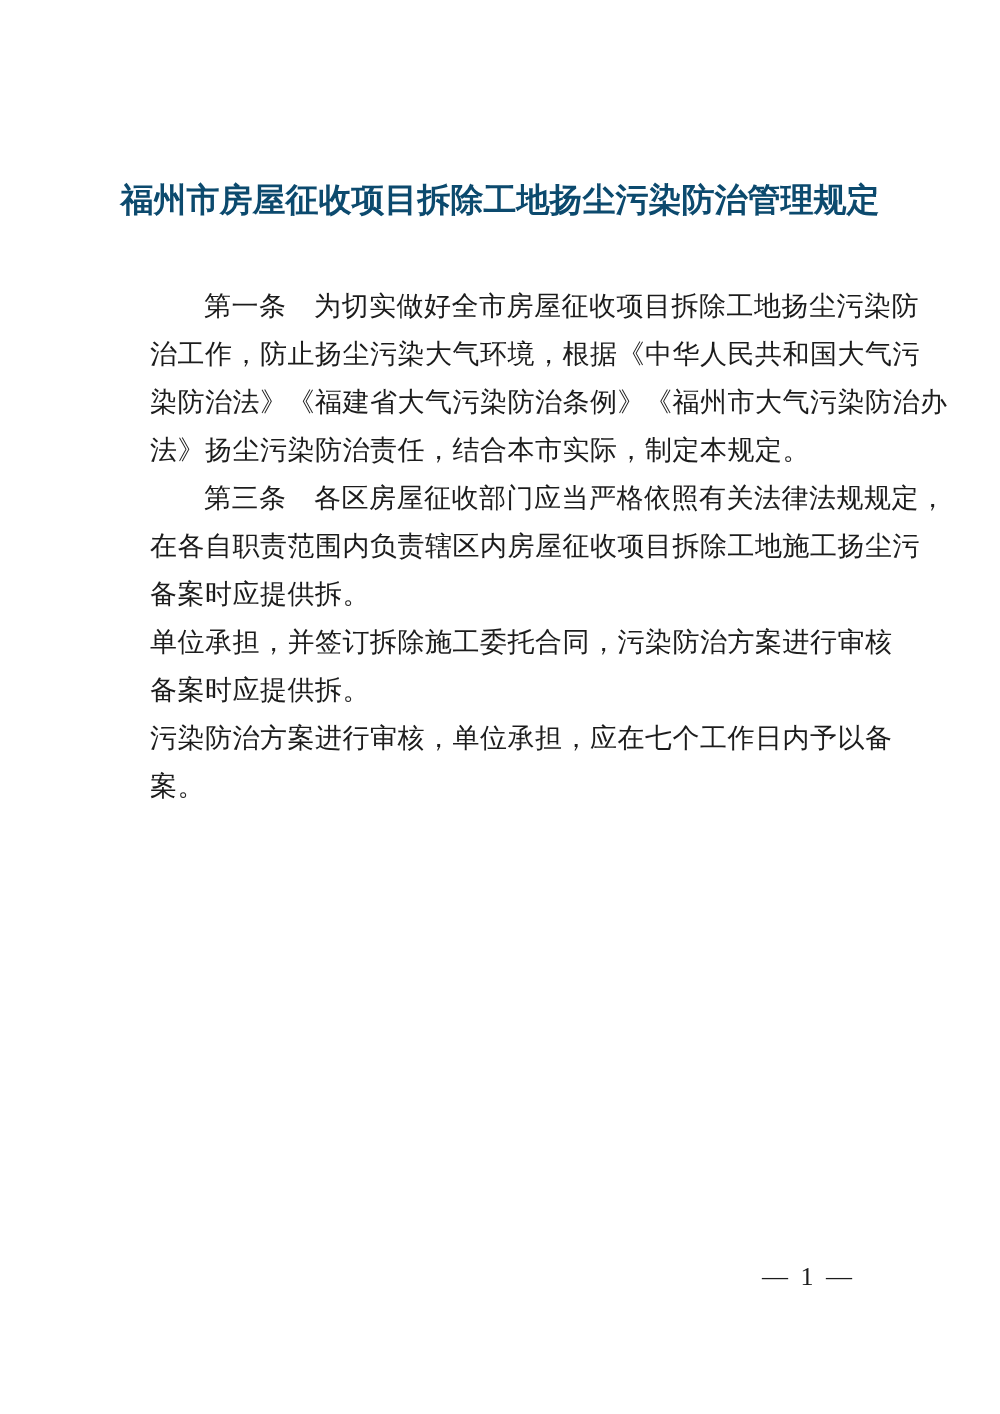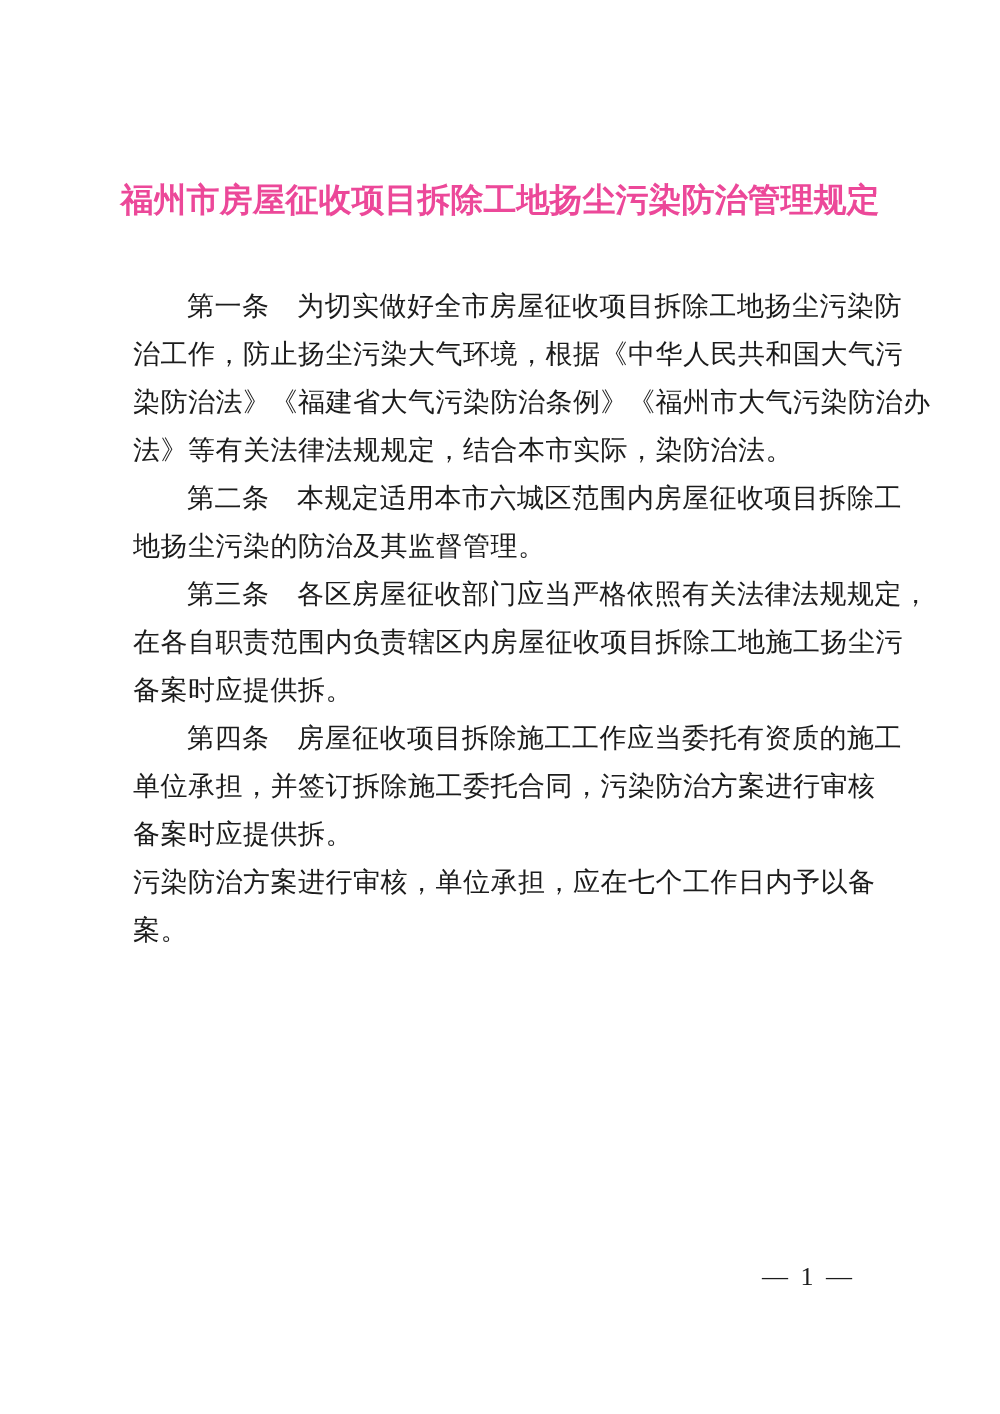--- a/index.html
+++ b/index.html
@@ -19,26 +19,26 @@
   .doc-title {
     position: absolute;
     top: 178px;
     left: 0;
     width: 100%;
     margin: 0;
     text-align: center;
     font-size: 33px;
     font-weight: bold;
     letter-spacing: 0px;
-    color: #ec4899;
+    color: #0c4a6e;
   }
   .doc-body {
     position: absolute;
     top: 282px;
-    left: 133px;
+    left: 150px;
     width: 772px;
   }
   .para {
     margin: 0;
     padding: 0;
     font-size: 27px;
     line-height: 48px;
     font-weight: normal;
   }
   .para.gap-before {
@@ -66,33 +66,28 @@
 <body>
 
 <div class="page">
   <h1 class="doc-title">福州市房屋征收项目拆除工地扬尘污染防治管理规定</h1>
 
   <div class="doc-body" id="doc-body">
       <p class="para">
         <span class="line first">第一条　为切实做好全市房屋征收项目拆除工地扬尘污染防</span>
         <span class="line">治工作，防止扬尘污染大气环境，根据《中华人民共和国大气污</span>
         <span class="line">染防治法》《福建省大气污染防治条例》《福州市大气污染防治办</span>
-        <span class="line">法》等有关法律法规规定，结合本市实际，染防治法。</span>
-      </p>
-      <p class="para">
-        <span class="line first">第二条　本规定适用本市六城区范围内房屋征收项目拆除工</span>
-        <span class="line">地扬尘污染的防治及其监督管理。</span>
+        <span class="line">法》扬尘污染防治责任，结合本市实际，制定本规定。</span>
       </p>
       <p class="para">
         <span class="line first">第三条　各区房屋征收部门应当严格依照有关法律法规规定，</span>
         <span class="line">在各自职责范围内负责辖区内房屋征收项目拆除工地施工扬尘污</span>
         <span class="line">备案时应提供拆。</span>
       </p>
       <p class="para">
-        <span class="line first">第四条　房屋征收项目拆除施工工作应当委托有资质的施工</span>
         <span class="line">单位承担，并签订拆除施工委托合同，污染防治方案进行审核</span>
         <span class="line">备案时应提供拆。</span>
       </p>
       <p class="para">
         <span class="line">污染防治方案进行审核，单位承担，应在七个工作日内予以备</span>
         <span class="line">案。</span>
       </p>
     </div>
 
   <div class="page-number">— 1 —</div>

